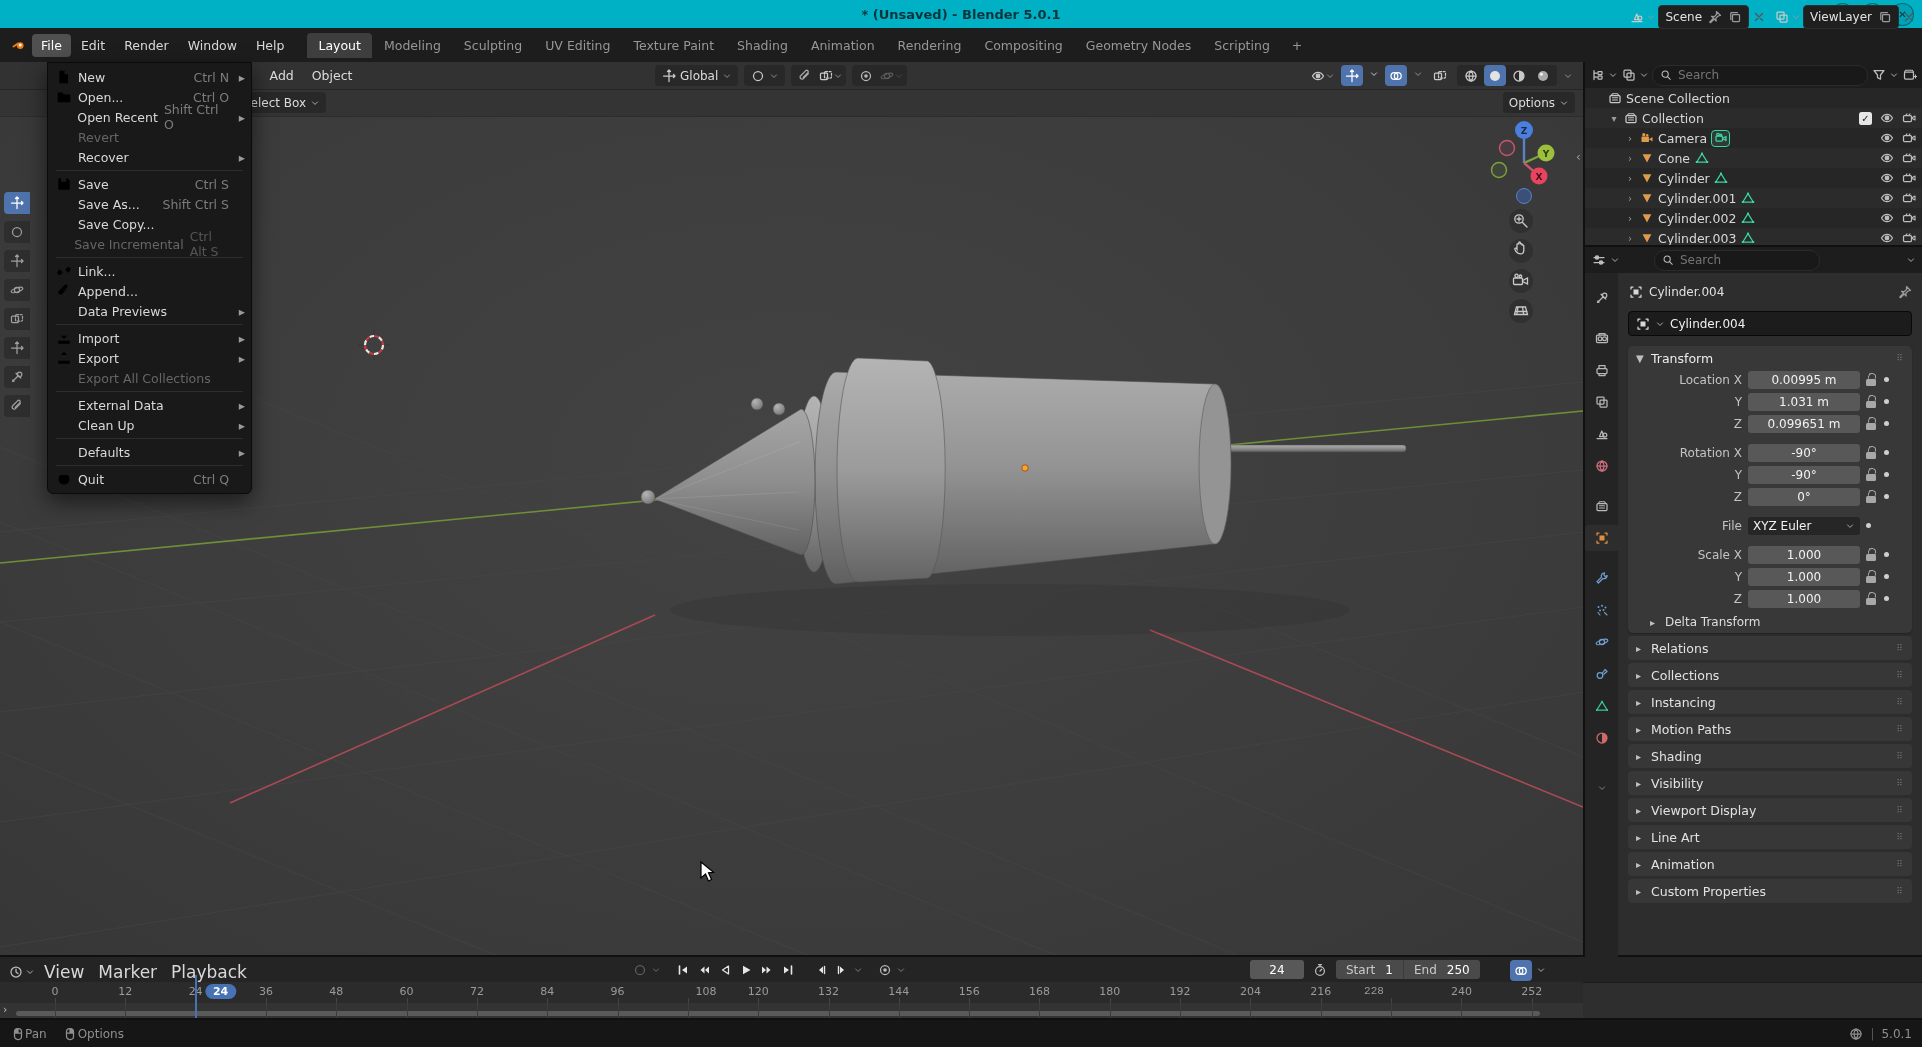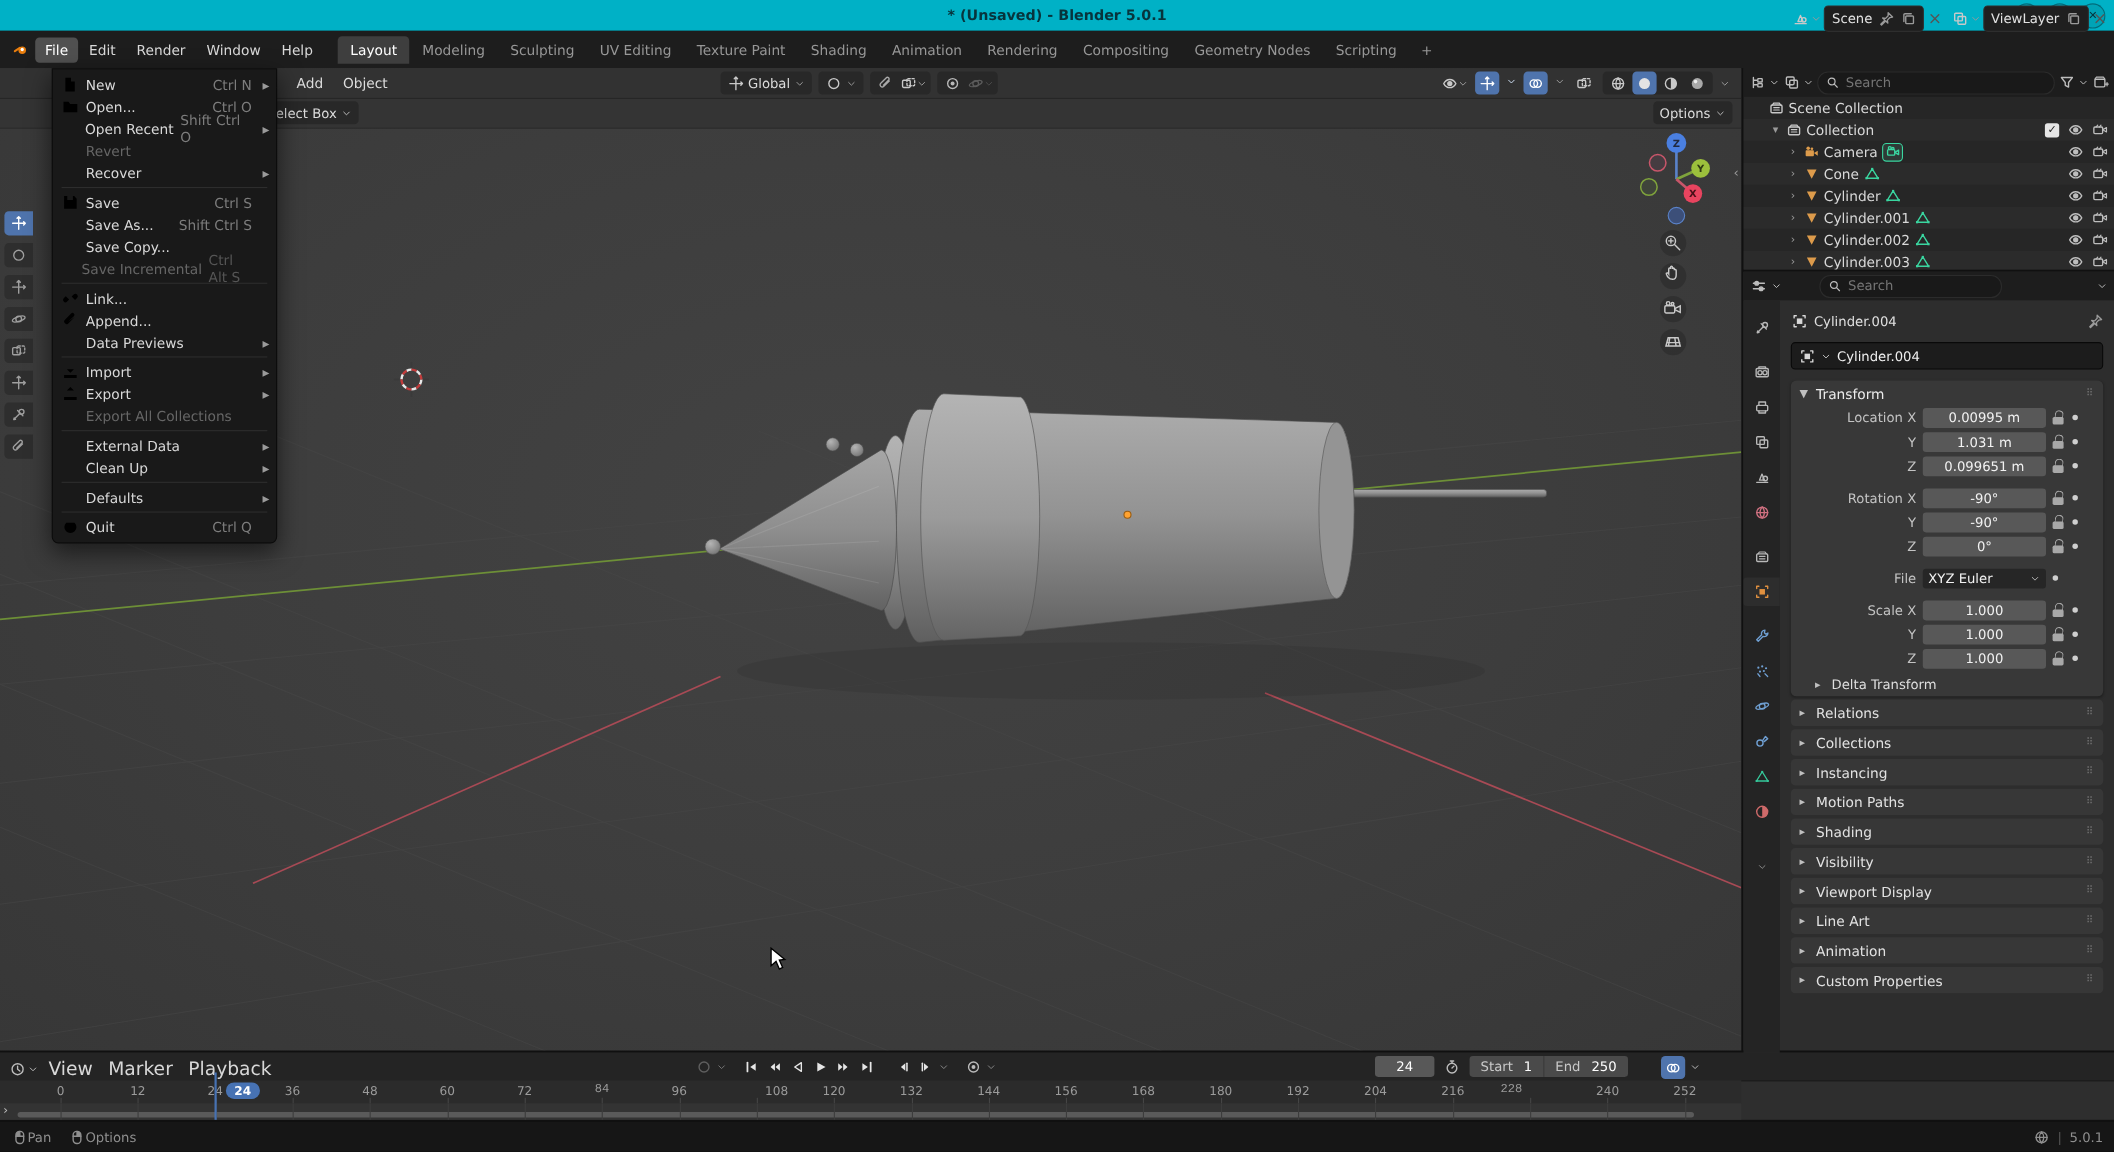--- a/index.html
+++ b/index.html
@@ -1519,21 +1519,21 @@
         <span class="tick-label" style="left: 195.64px;">24</span>
         <span class="tick-line" style="left: 195.64px;"></span>
         <span class="tick-label" style="left: 265.96px;">36</span>
         <span class="tick-line" style="left: 265.96px;"></span>
         <span class="tick-label" style="left: 336.28px;">48</span>
         <span class="tick-line" style="left: 336.28px;"></span>
         <span class="tick-label" style="left: 406.6px;">60</span>
         <span class="tick-line" style="left: 406.6px;"></span>
         <span class="tick-label" style="left: 476.92px;">72</span>
         <span class="tick-line" style="left: 476.92px;"></span>
-        <span class="tick-label" style="left: 547.24px; font-family: Liberation Mono, monospace;">84</span>
+        <span class="tick-label" style="left: 547.24px;">84</span>
         <span class="tick-line" style="left: 547.24px;"></span>
         <span class="tick-label" style="left: 617.56px;">96</span>
         <span class="tick-line" style="left: 617.56px;"></span>
         <span class="tick-label" style="left: 706px;">108</span>
         <span class="tick-line" style="left: 687.88px;"></span>
         <span class="tick-label" style="left: 758.2px;">120</span>
         <span class="tick-line" style="left: 758.2px;"></span>
         <span class="tick-label" style="left: 828.52px;">132</span>
         <span class="tick-line" style="left: 828.52px;"></span>
         <span class="tick-label" style="left: 898.84px;">144</span>

